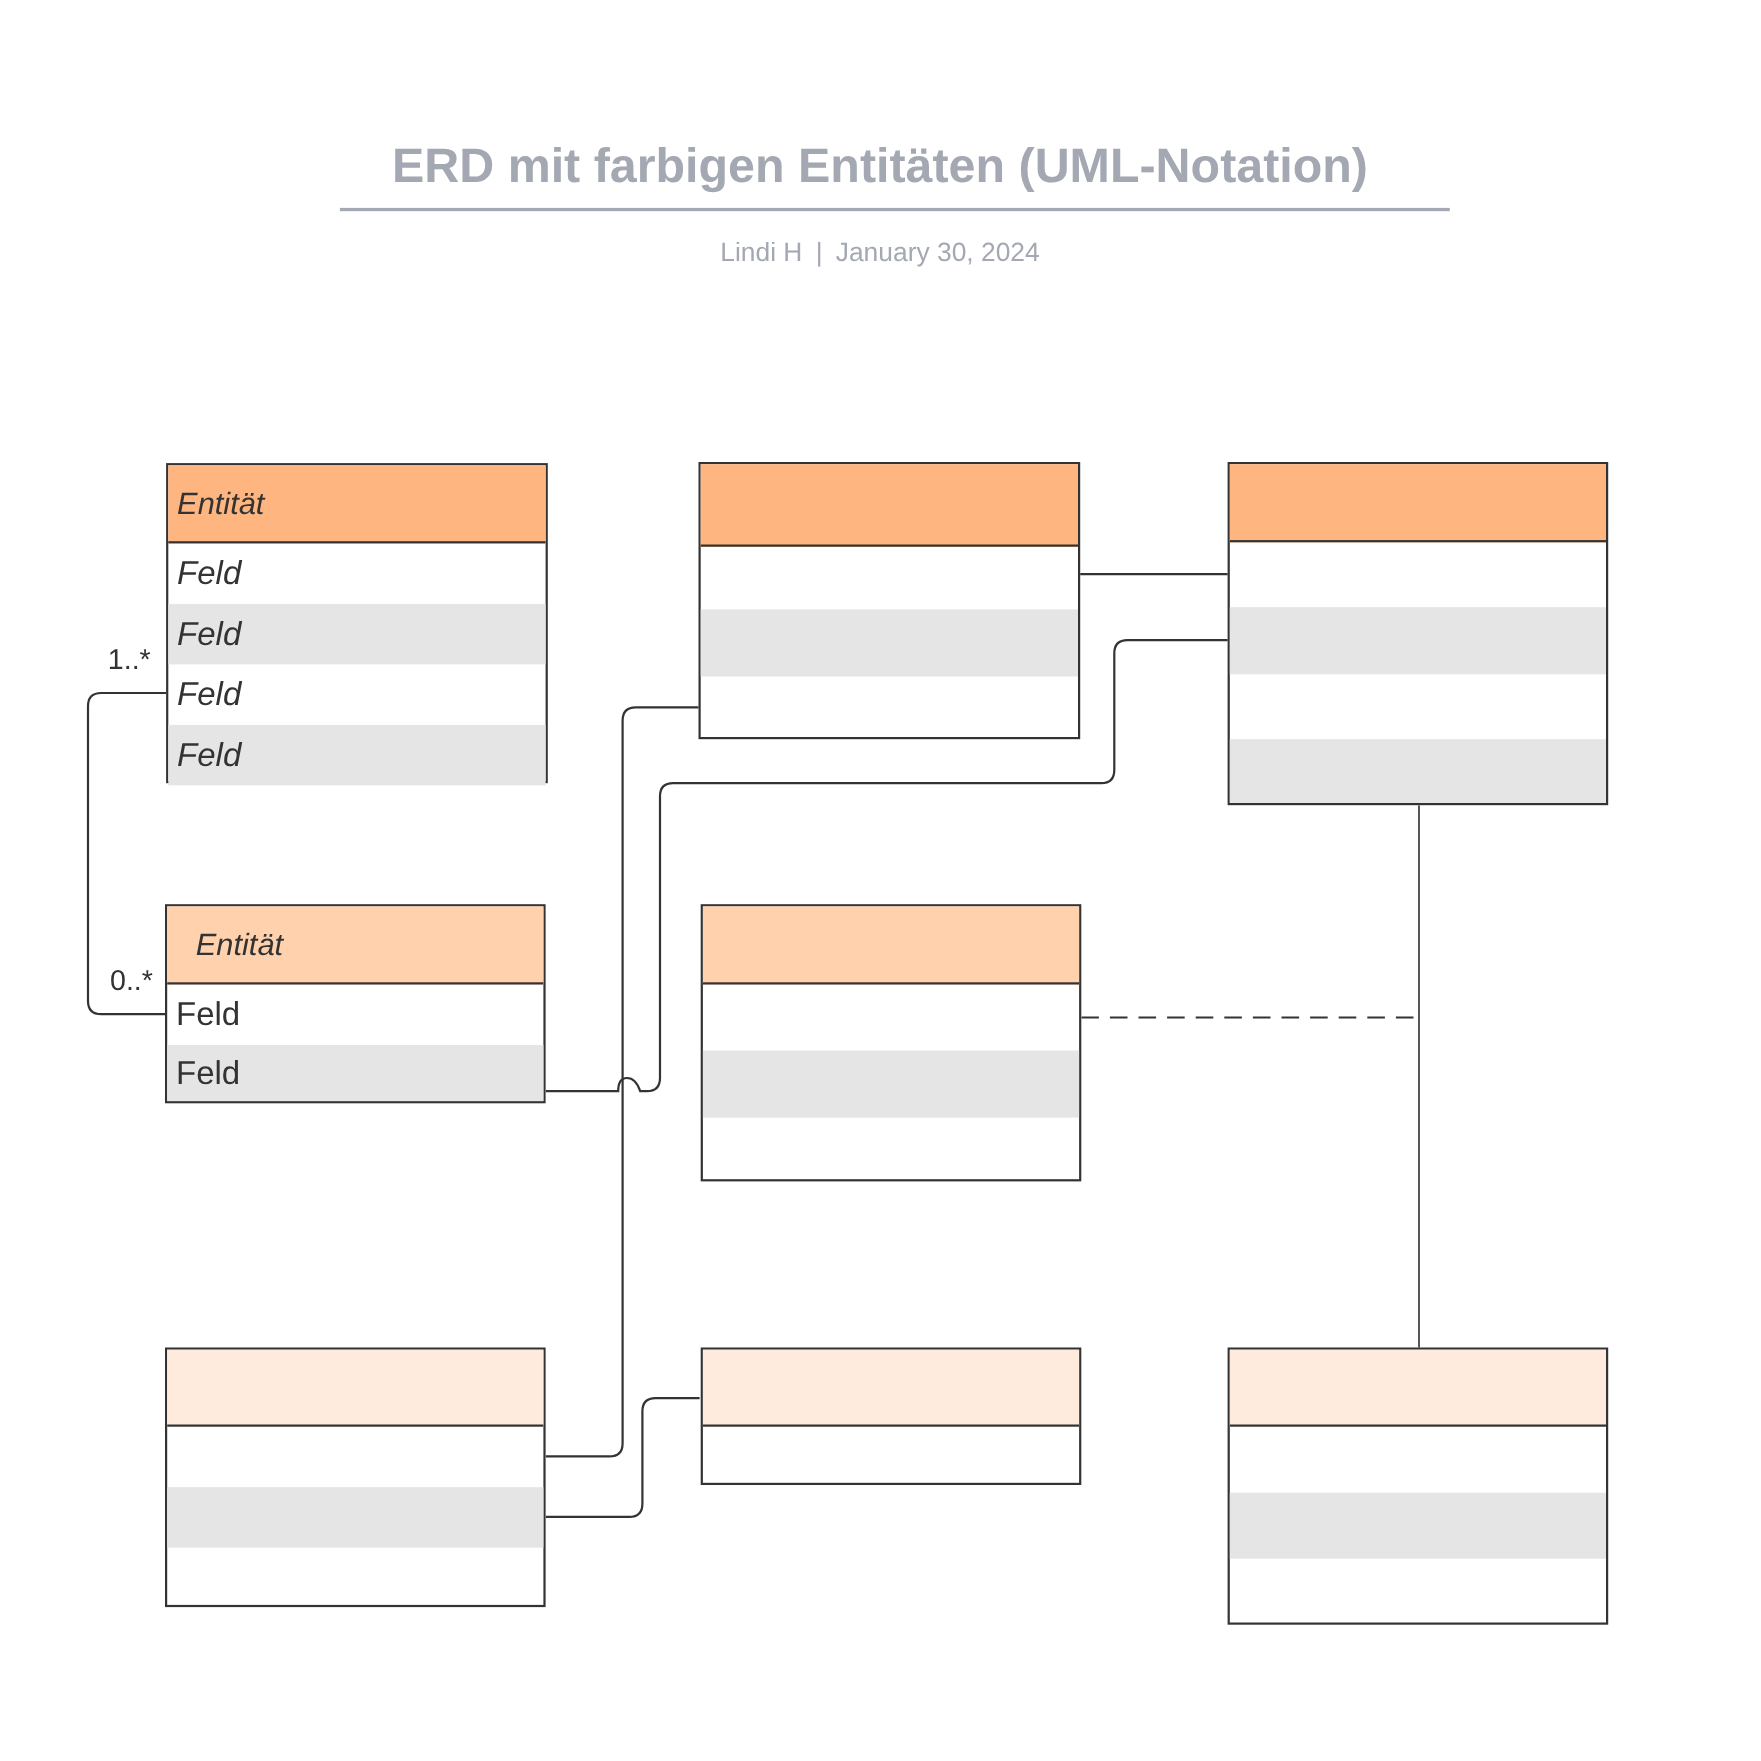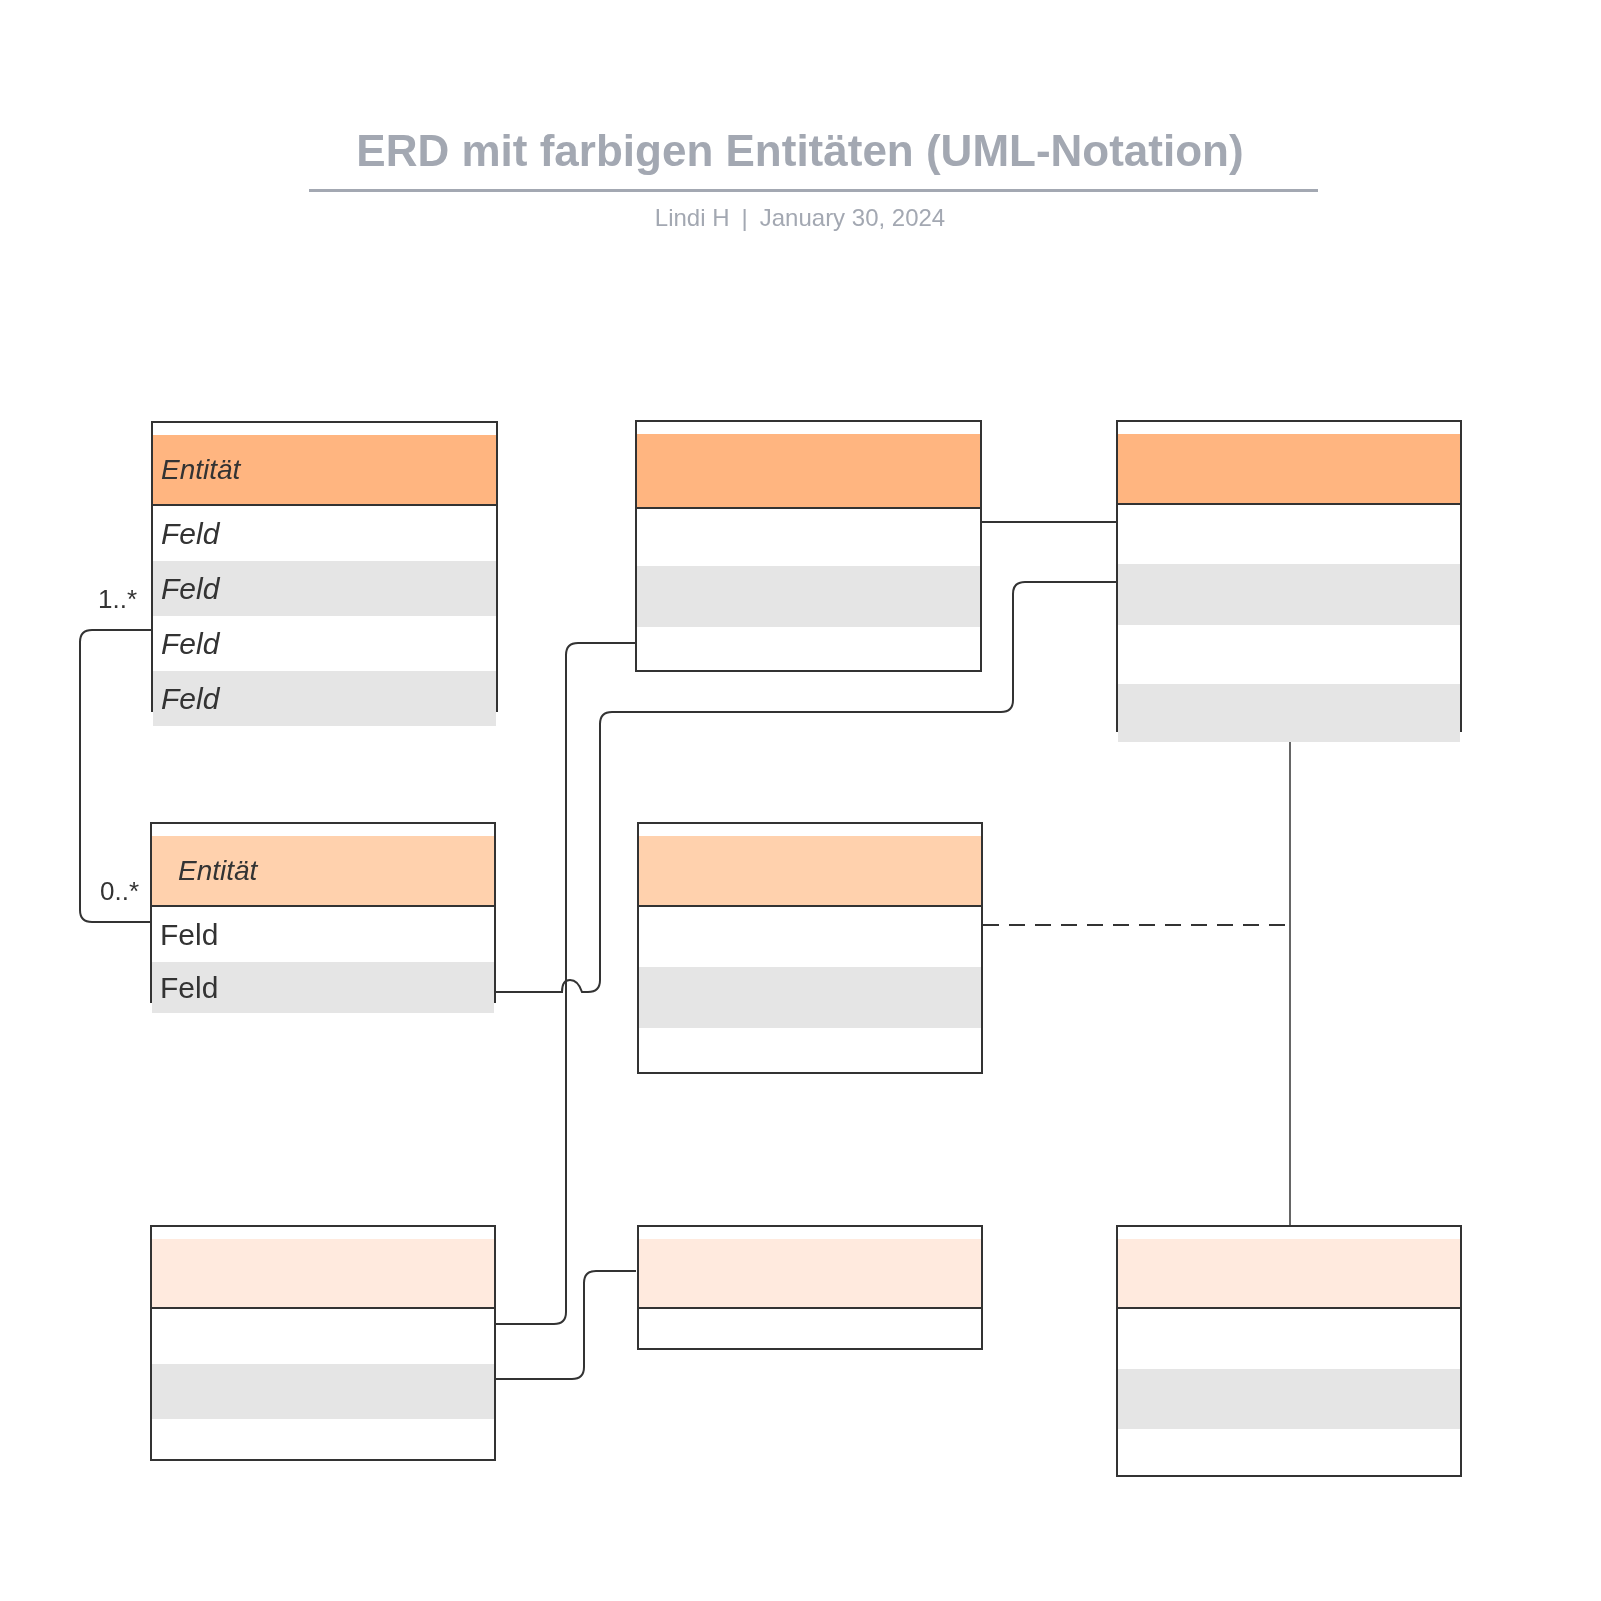--- a/index.html
+++ b/index.html
@@ -1,26 +1,26 @@
 <!DOCTYPE html>
 <html><head>
   <meta charset="utf-8">
   <style>
     html, body { margin: 0; padding: 0; background: #ffffff; }
     body { width: 1601px; height: 1601px; position: relative; overflow: hidden;
            font-family: "Liberation Sans", sans-serif; }
     .title { position: absolute; left: 300px; width: 1000px; top: 126px; text-align: center;
              font-size: 44px; font-weight: bold; color: #a3a8b2; letter-spacing: 0px; }
     .title-rule { position: absolute; left: 309px; width: 1009px; top: 189px; height: 3px; background: #a3a8b2; }
-    .subtitle { position: absolute; left: 300px; width: 1000px; top: 204px; text-align: center;
+    .subtitle { position: absolute; left: 300px; width: 1000px; top: 216px; text-align: center;
                 font-size: 24px; color: #a3a8b2; }
     .subtitle .sep { margin: 0 12px; }
     .entity { position: absolute; box-sizing: border-box; border: 2px solid #333333; background: #fff; }
     .entity .hdr { box-sizing: border-box; border-bottom: 2px solid #333333; display: flex; align-items: center;
-                   padding-left: 8px; font-size: 28px; font-style: italic; color: #333333; margin-top: 12px; }
+                   padding-left: 8px; font-size: 28px; font-style: italic; color: #333333; }
     .entity .row { box-sizing: border-box; display: flex; align-items: center; padding-left: 8px;
                    font-size: 30px; color: #333333; }
     .row.alt { background: #e5e5e5; }
     .row.it { font-style: italic; }
     .c1 { background: #ffb580; }
     .c2 { background: #ffd1ad; }
     .c3 { background: #ffeade; }
     .mult { position: absolute; font-size: 26px; color: #333333; }
     svg.lines { position: absolute; left: 0; top: 0; }
   </style>

